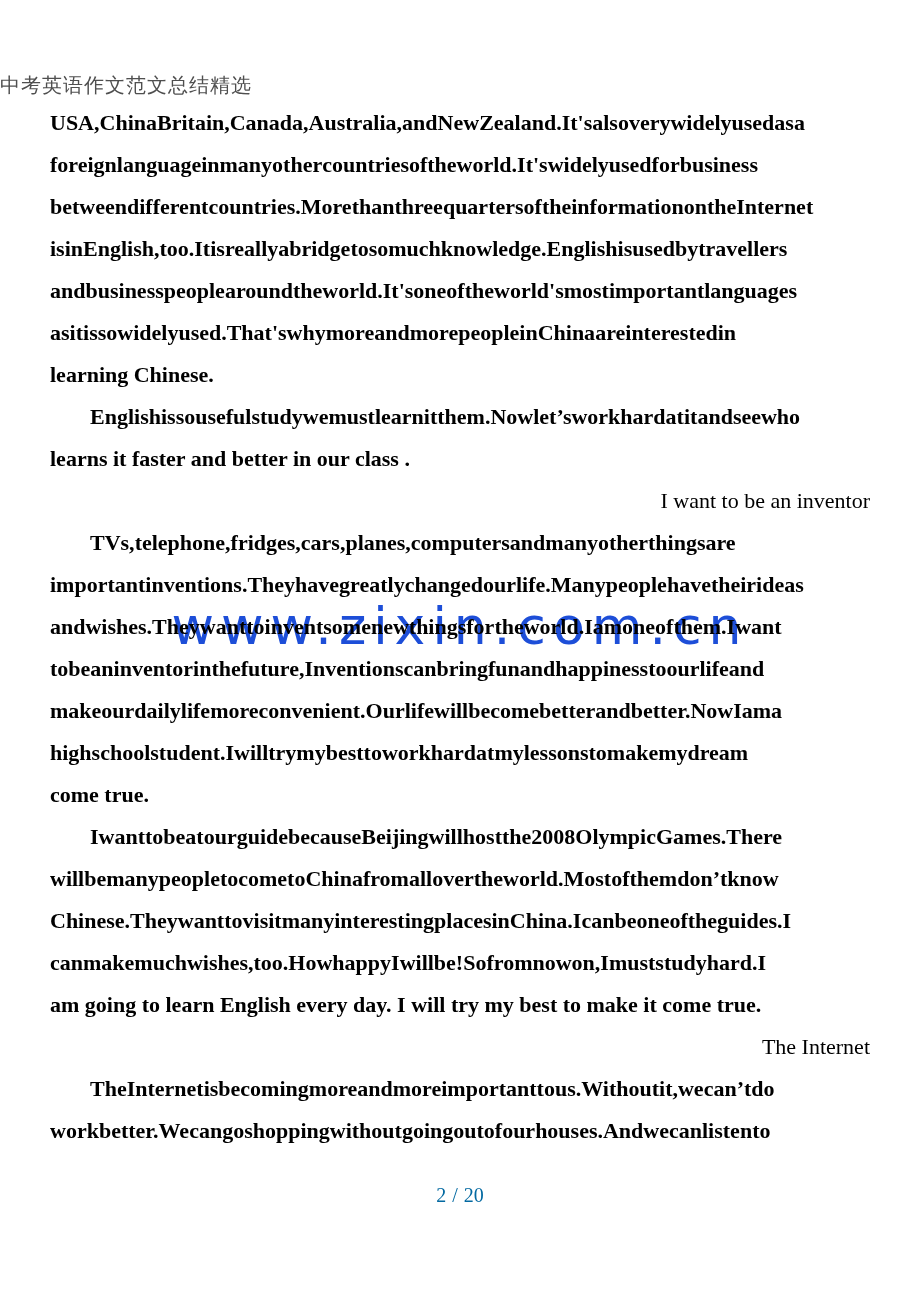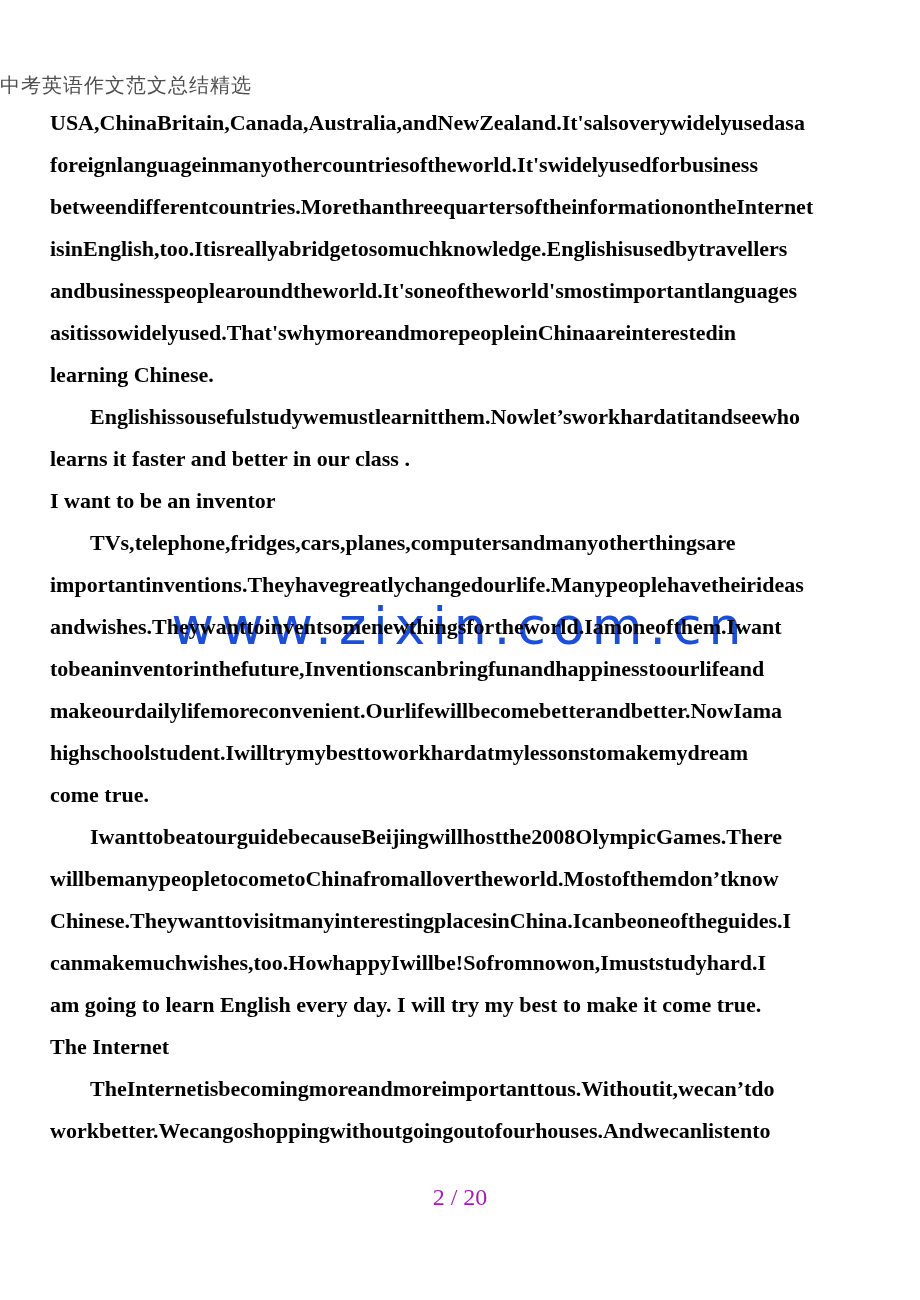--- a/index.html
+++ b/index.html
@@ -61,32 +61,32 @@
   }
   .jline {
     display: flex;
     justify-content: flex-start;
   }
   .jline span { white-space: pre; }
   .indent { padding-left: 40px; }
   .heading {
     height: 42px;
     line-height: 42px;
-    text-align: left;
-    font-weight: 700;
+    text-align: right;
+    font-weight: 400;
   }
   .footer {
     position: absolute;
     top: 1184px;
     left: 0;
     width: 100%;
     text-align: center;
-    font-size: 24px;
+    font-size: 20px;
     font-weight: 400;
-    color: #a21caf;
+    color: #0369a1;
     z-index: 2;
   }
   .footer .sep { padding: 0 6px; }
 </style>
 </head>
 <body>
 
 <div class="page">
 
   <div class="doc-title">中考英语作文范文总结精选</div>

